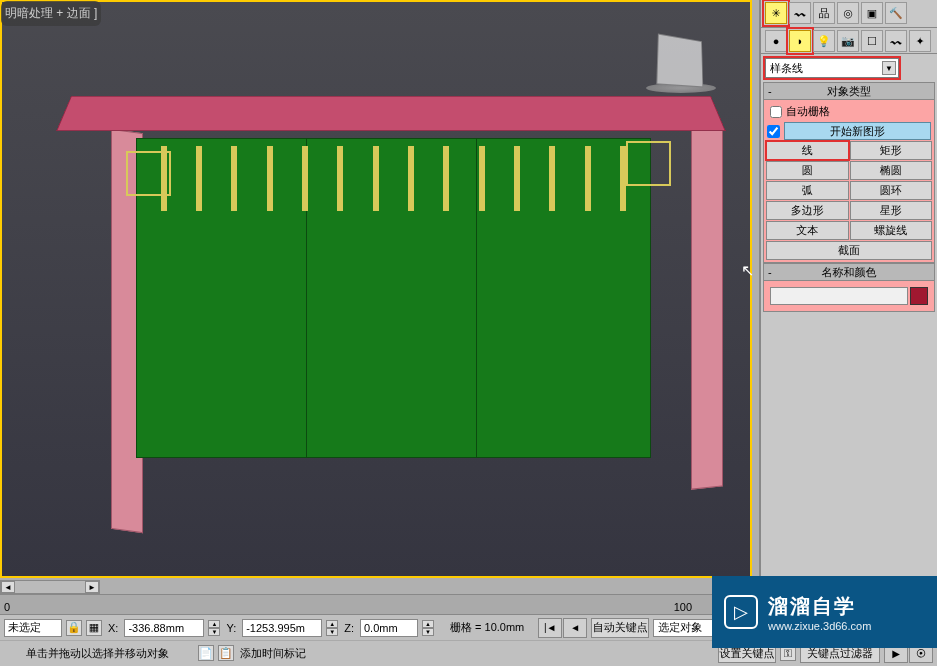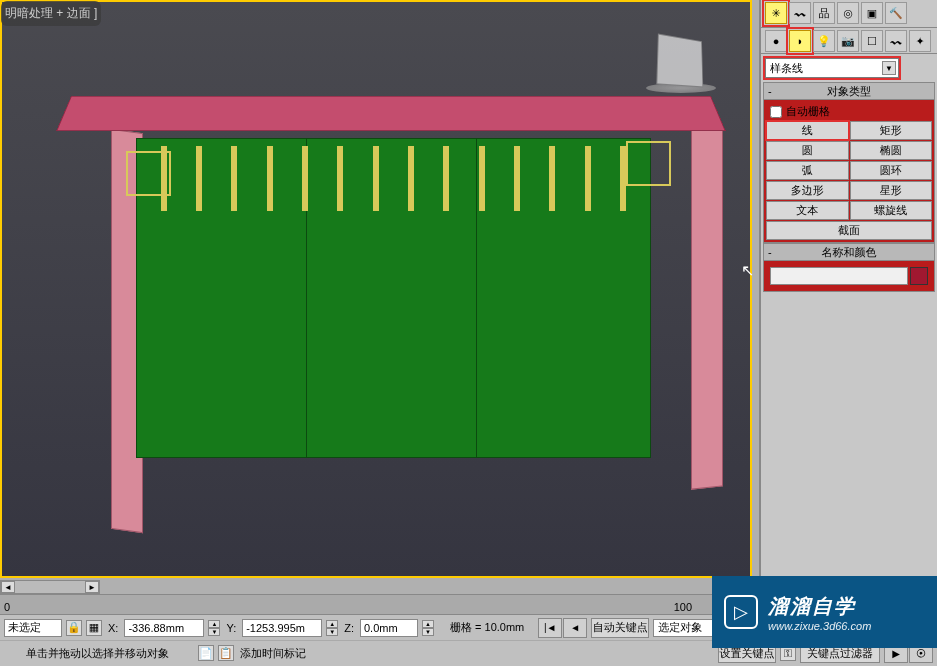--- a/index.html
+++ b/index.html
@@ -38,21 +38,21 @@
 .tab-icon.active { background: #fff577; border: 1px solid #c09000; }
 .tab-icon.highlight { outline: 2px solid #e03030; outline-offset: 1px; }
 
 .dropdown { margin: 4px; width: 134px; height: 20px; background: #fff; border: 1px solid #7a7a7a; display: flex; align-items: center; padding: 0 4px; position: relative; }
 .dropdown.highlight { outline: 2px solid #e03030; }
 .dropdown-arrow { position: absolute; right: 2px; top: 2px; width: 14px; height: 14px; background: #ddd; border: 1px solid #888; display:flex;align-items:center;justify-content:center; font-size:8px;}
 
 .rollout { margin: 0 2px; }
 .rollout-header { background: #b8b8b8; border: 1px solid #888; height: 18px; display: flex; align-items: center; justify-content: center; position: relative; }
 .rollout-header .toggle { position: absolute; left: 4px; }
-.rollout-body { border: 1px solid #888; border-top: none; padding: 2px; background: #b91c1c; }
+.rollout-body { border: 1px solid #888; border-top: none; padding: 2px; background: #fca5a5; }
 
 .type-grid { display: grid; grid-template-columns: 1fr 1fr; gap: 1px; }
 .type-btn { height: 19px; background: #d8d8d8; border: 1px solid #888; display: flex; align-items: center; justify-content: center; cursor: pointer; }
 .type-btn.highlight { outline: 2px solid #e03030; outline-offset: -1px; z-index: 2; position: relative; }
 .type-btn.full { grid-column: 1 / 3; }
 
 .check-row { display: flex; align-items: center; gap: 4px; padding: 2px 4px; }
 .check-row input { width: 12px; height: 12px; }
 .start-shape-row { display: flex; align-items: center; gap: 4px; padding: 1px; }
 .start-shape-btn { flex: 1; height: 18px; background: #a8d8f0; border: 1px solid #5a8aa0; display: flex; align-items: center; justify-content: center; }
@@ -76,21 +76,21 @@
 .spinner { display: flex; flex-direction: column; width: 12px; }
 .spinner span { height: 8px; background: #ddd; border: 1px solid #888; font-size: 6px; text-align: center; line-height: 6px; }
 .lock-ico { width: 16px; height: 16px; background: #ddd; border: 1px solid #888; display:flex;align-items:center;justify-content:center;}
 
 .playback { display: flex; gap: 1px; }
 .play-btn { width: 24px; height: 20px; background: #d0d0d0; border: 1px solid #888; display:flex;align-items:center;justify-content:center; font-size:10px;}
 
 
 .watermark { position: absolute; right: 0; bottom: 18px; width: 225px; height: 72px; background: #0a5585; display: flex; align-items: center; gap: 10px; padding: 0 12px; color: #fff; }
 .watermark-icon { width: 34px; height: 34px; border: 2px solid #fff; border-radius: 6px; display:flex;align-items:center;justify-content:center; font-size:18px;}
-.watermark-text { display: flex; flex-direction: column; font-style: italic; }
+.watermark-text { display: flex; flex-direction: column; }
 .watermark-title { font-size: 20px; font-weight: bold; letter-spacing: 2px; }
 .watermark-url { font-size: 11px; opacity: 0.9; }
 
 .sel-dropdown { background:#fff; border:1px solid #888; height:18px; padding:0 4px; display:flex; align-items:center; position:relative; }
 .sel-dropdown .dropdown-arrow { position:absolute; right:1px; top:1px; }
 </style>
 </head>
 <body>
 
 <div class="viewport-area">
@@ -181,20 +181,26 @@
   <div class="rollout">
     <div class="rollout-header">
       <span class="toggle">-</span>
       <span>对象类型</span>
     </div>
     <div class="rollout-body">
       <div class="check-row">
         <input type="checkbox" style="">
         <span>自动栅格</span>
       </div>
+      <div class="start-shape-row">
+        <input type="checkbox" checked="" style="">
+        <div class="start-shape-btn">
+          <span>开始新图形</span>
+        </div>
+      </div>
       <div class="type-grid">
         <div class="type-btn highlight">
             <span>线</span>
           </div>
         <div class="type-btn">
             <span>矩形</span>
           </div>
         <div class="type-btn">
             <span>圆</span>
           </div>

